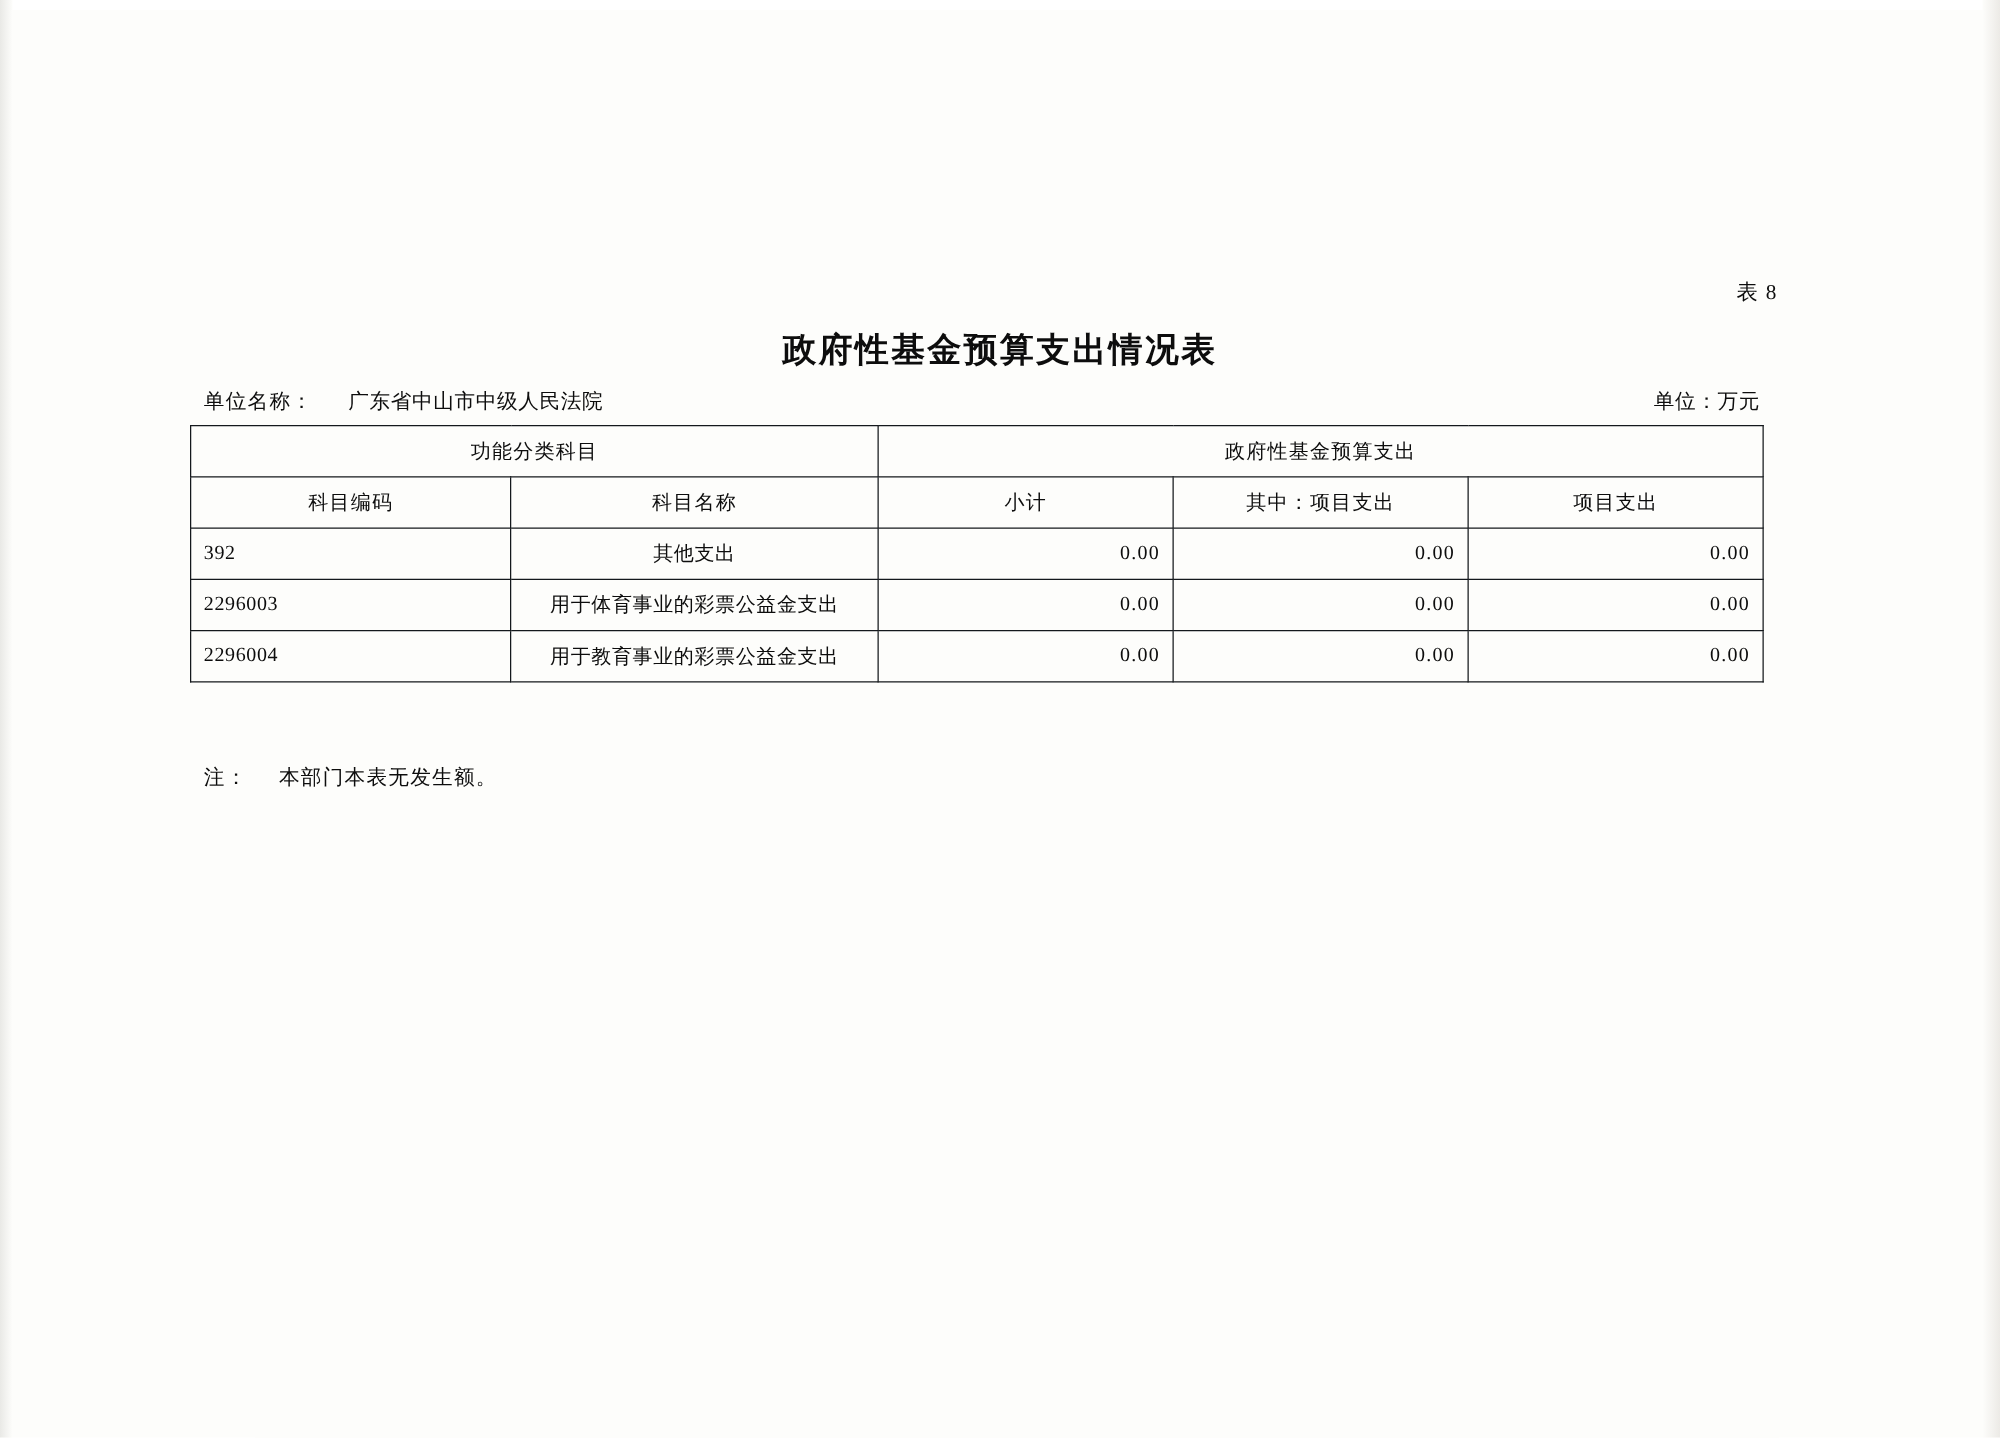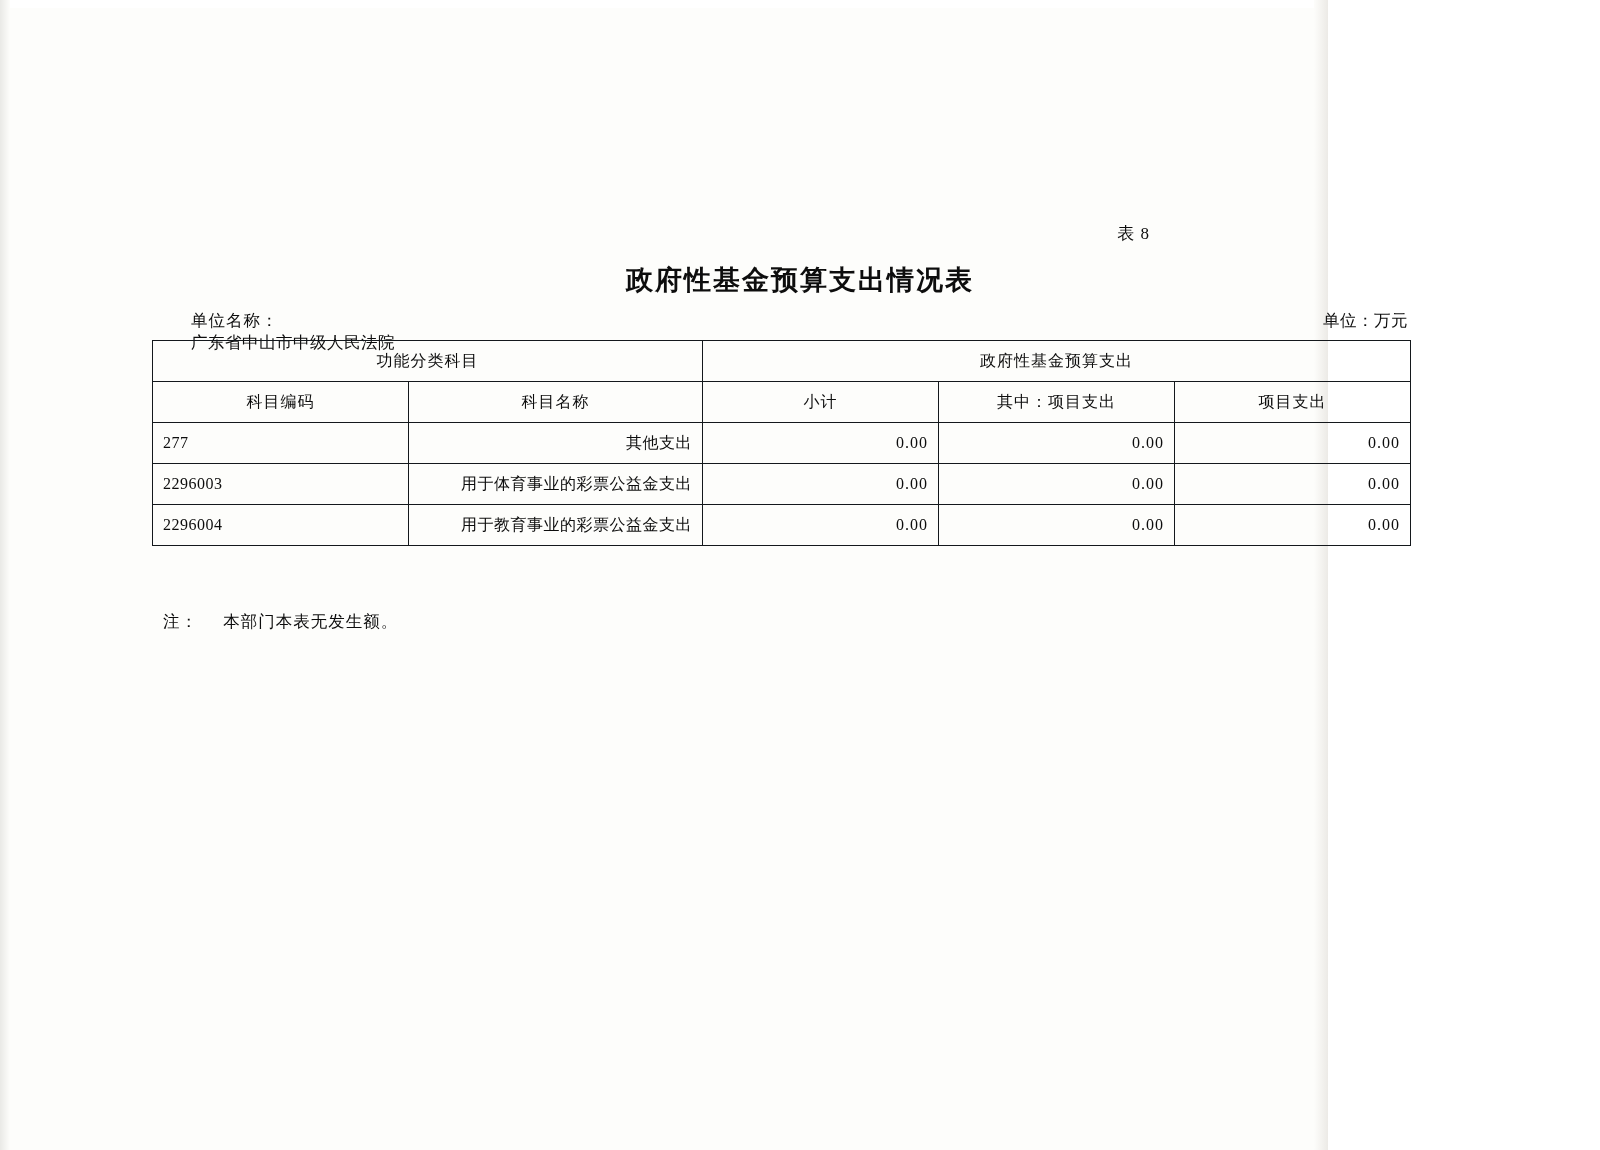--- a/index.html
+++ b/index.html
@@ -11,21 +11,21 @@
     width: 1600px;
     height: 1150px;
     position: relative;
     font-family: "Liberation Serif", "DejaVu Serif", serif;
     color: #0d0d0d;
     overflow: hidden;
   }
   .page {
     position: absolute;
     top: 0; left: 0;
-    width: 1328px;
+    width: 1600px;
     height: 1150px;
     background: #fdfdfb;
   }
   
   .scan-edge-top {
     position: absolute;
     top: 0; left: 0; width: 1600px; height: 8px;
     background: #ffffff;
   }
   .scan-edge-left {
@@ -66,21 +66,20 @@
     left: 163px;
     width: 1245px;
     display: flex;
     justify-content: space-between;
     align-items: baseline;
     font-size: 16.5px;
   }
   .meta-left {
     display: flex;
     align-items: baseline;
-    flex-direction: column;
   }
   .meta-left .label {
     letter-spacing: 1px;
   }
   .meta-left .value {
     margin-left: 28px;
     letter-spacing: 0.5px;
   }
   .meta-right {
     letter-spacing: 0.5px;
@@ -116,21 +115,21 @@
     padding-right: 24px;
     letter-spacing: 1px;
     font-family: "Liberation Serif", serif;
   }
   td.code {
     text-align: left;
     padding-left: 16px;
     letter-spacing: 0.5px;
   }
   td.name {
-    text-align: right;
+    text-align: center;
     padding-left: 16px;
     letter-spacing: 0.5px;
   }
   td.total-name {
     text-align: center;
     letter-spacing: 12px;
     padding-left: 22px;
   }
 
   .note {
@@ -178,21 +177,21 @@
       <tr>
         <td class="hdr">科目编码</td>
         <td class="hdr">科目名称</td>
         <td class="hdr">小计</td>
         <td class="hdr">其中：项目支出</td>
         <td class="hdr">项目支出</td>
       </tr>
 
 
       <tr>
-        <td class="code">277</td>
+        <td class="code">392</td>
         <td class="name">其他支出</td>
         <td class="num">0.00</td>
         <td class="num">0.00</td>
         <td class="num">0.00</td>
       </tr>
 
 
       <tr>
         <td class="code">2296003</td>
         <td class="name">用于体育事业的彩票公益金支出</td>

